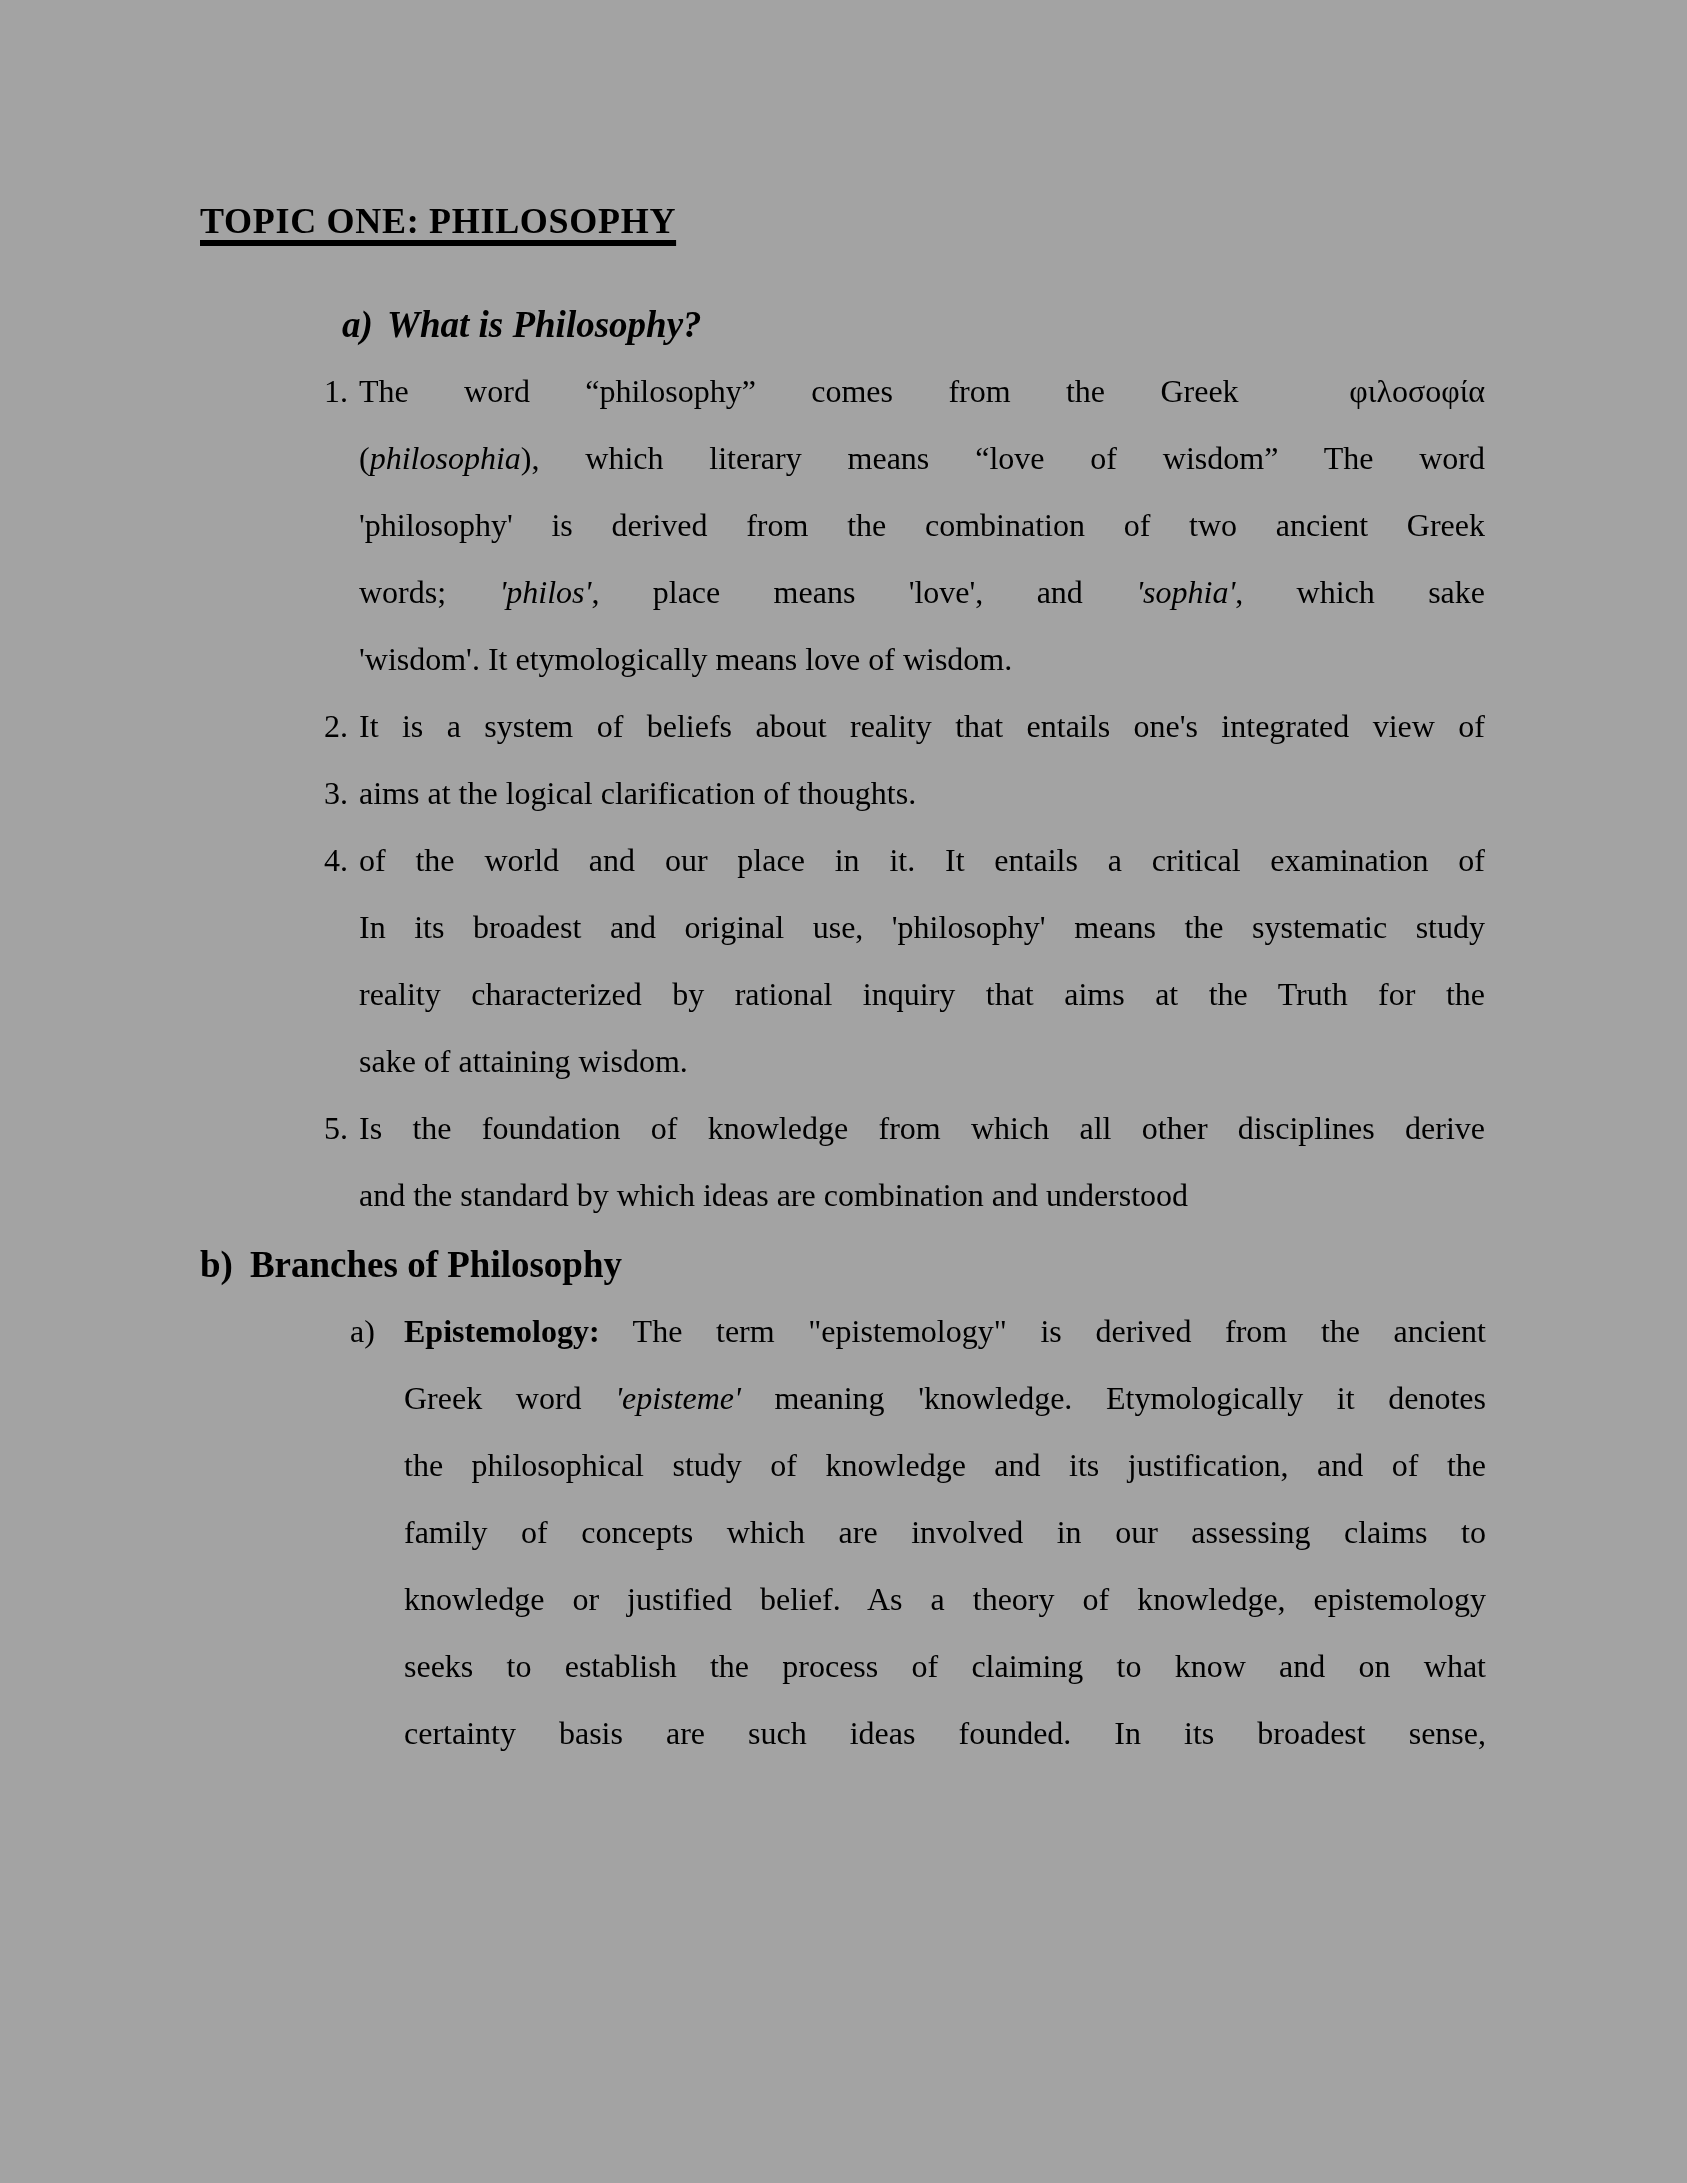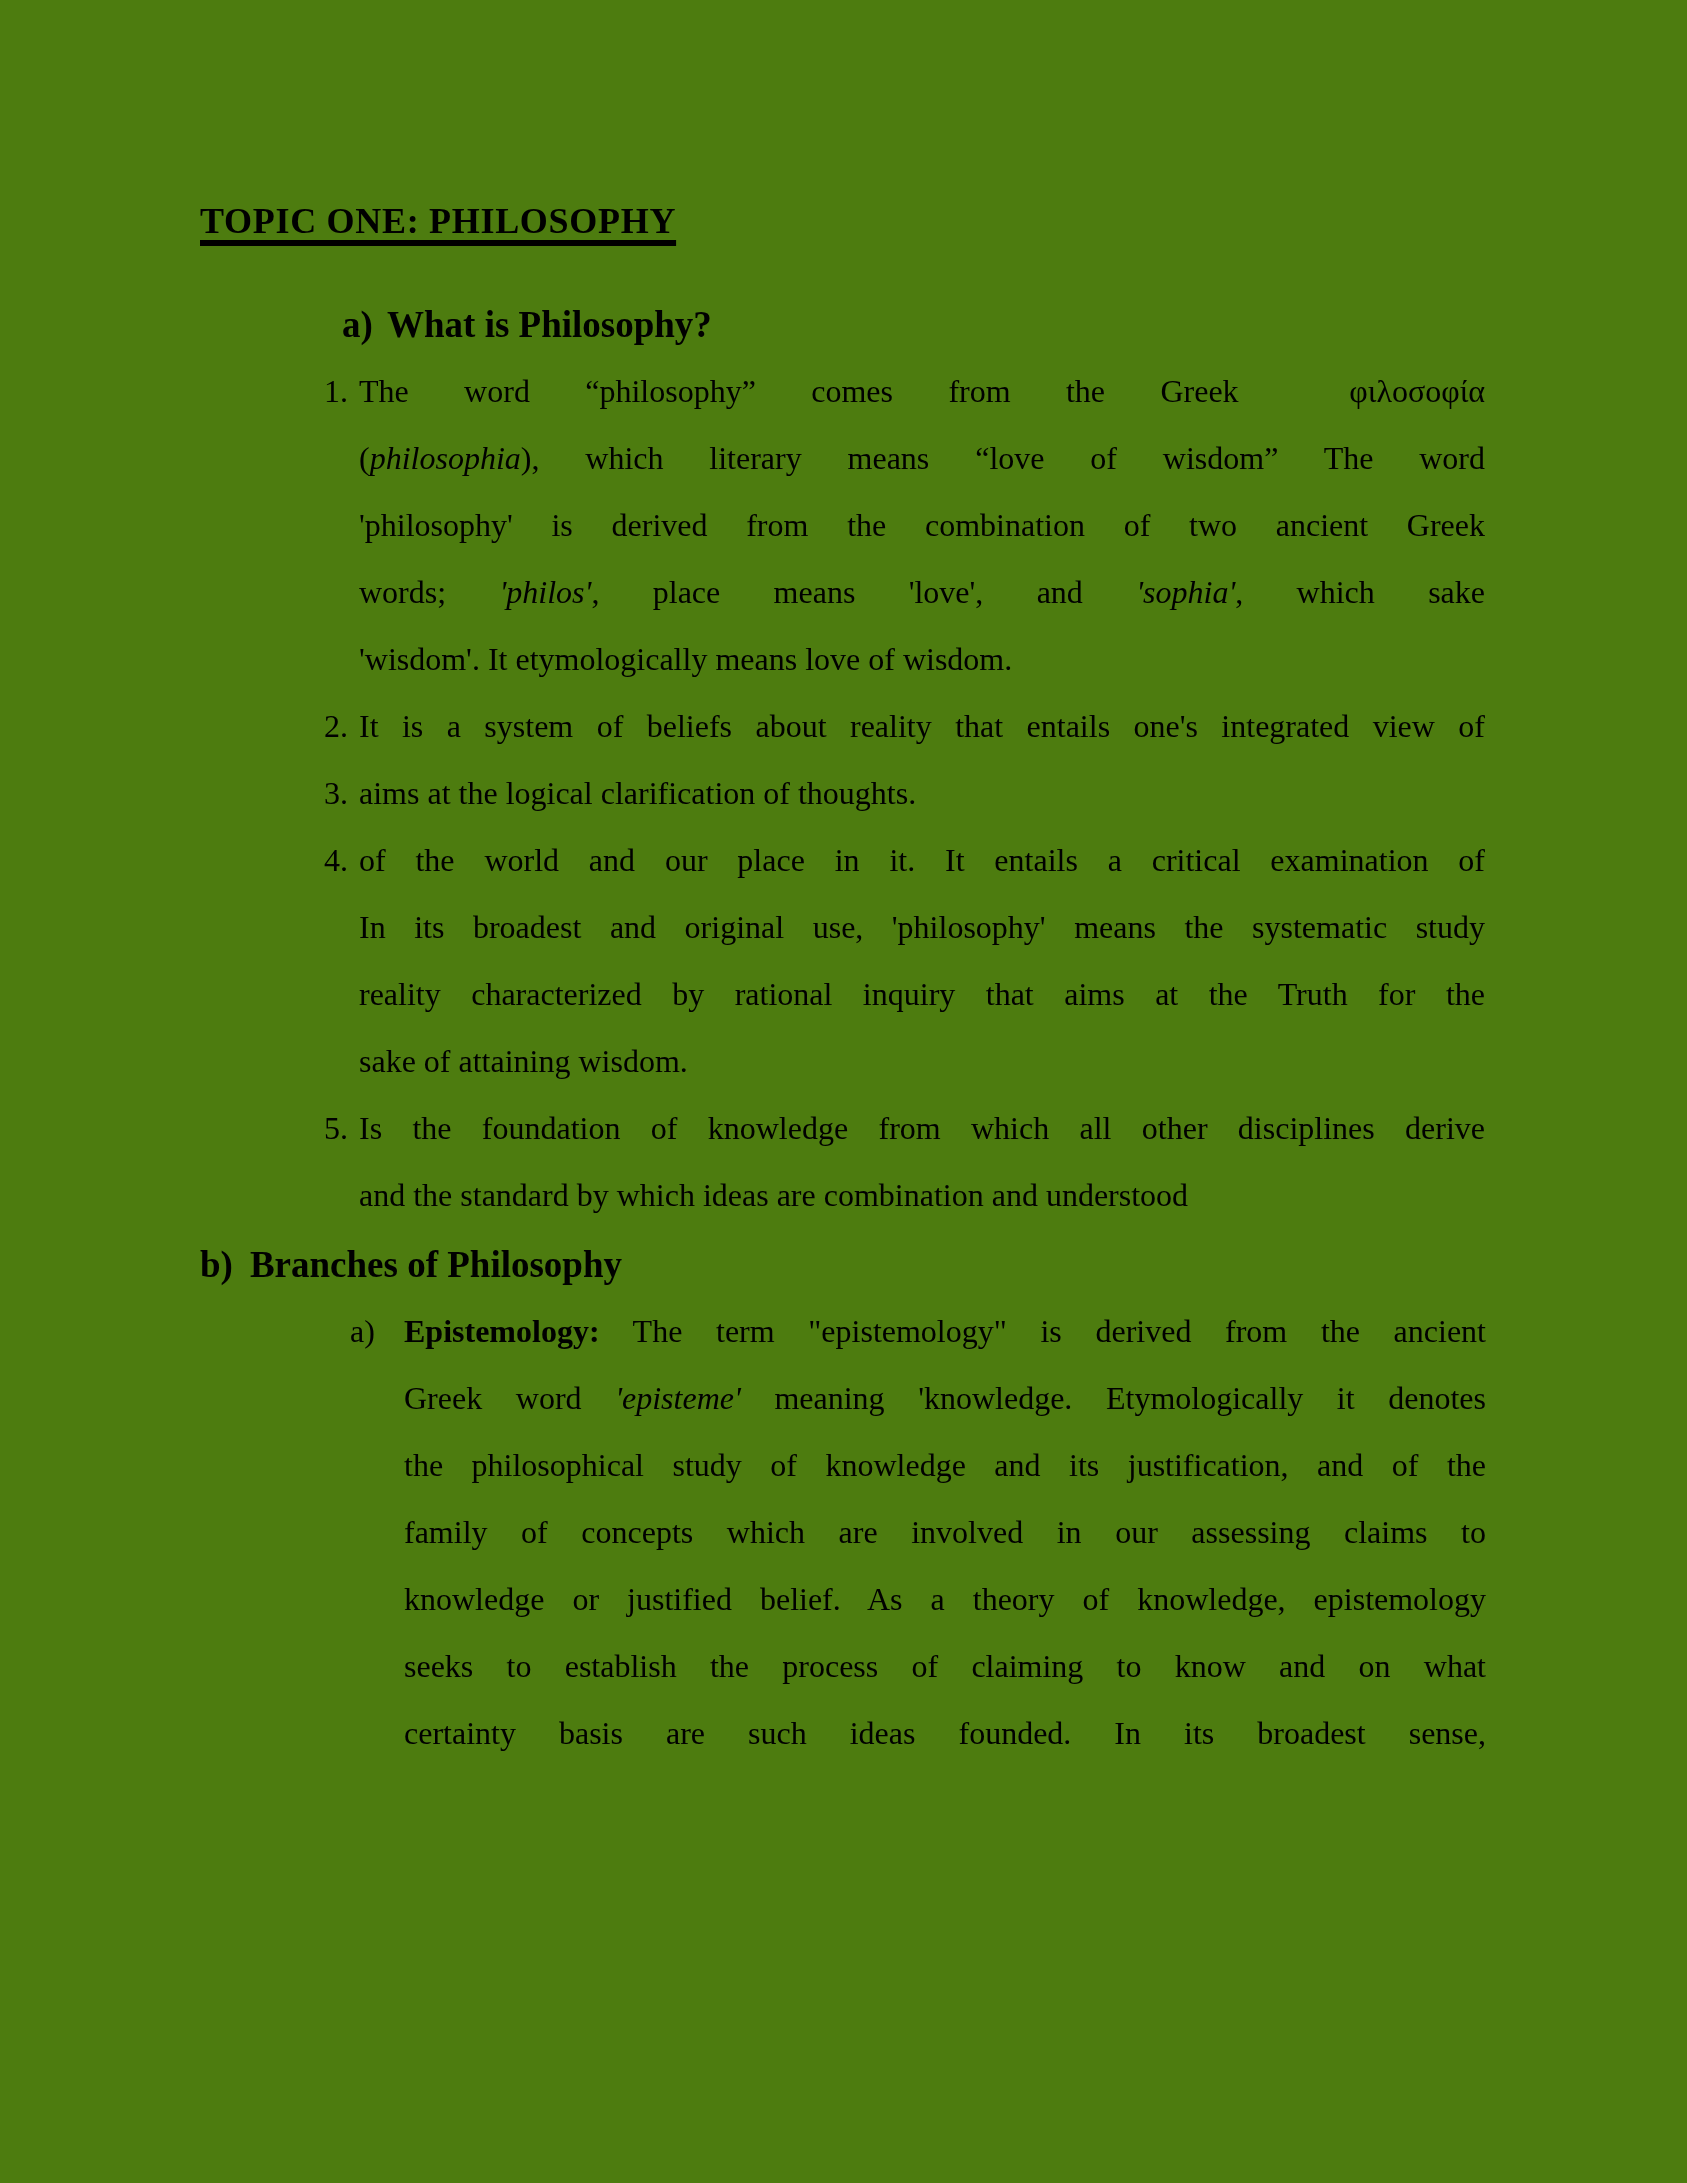--- a/index.html
+++ b/index.html
@@ -1,20 +1,20 @@
 <!DOCTYPE html>
 <html style="font-size:10.6px"><head>
 <meta charset="utf-8">
 <style>
   html, body { margin: 0; padding: 0; background: #e8e8e8; }
   .page {
     position: relative;
     width: 1687px;
     height: 2183px;
-    background: #4d7c0f;
+    background: #a3a3a3;
     color: #000000;
     font-family: "Liberation Serif", "DejaVu Serif", serif;
     overflow: hidden;
   }
   
   .title {
     margin: 188px 0 0 200px;
     font-size: 36px;
     font-weight: bold;
     line-height: 67px;
@@ -24,20 +24,21 @@
     text-decoration: underline;
     text-decoration-thickness: 6px;
     text-underline-offset: 6.6px;
   }
   
   .heading-a {
     margin: 36px 0 0 342px;
     font-size: 37px;
     font-weight: bold;
     line-height: 67px;
+    font-style: italic;
   }
   .heading-a .hmarker { display: inline-block; width: 45px; }
   
   .list { margin: 0; }
   .item {
     position: relative;
     font-size: 32px;
     line-height: 67px;
   }
   .num-item  { margin-left: 359px; width: 1126px; }

